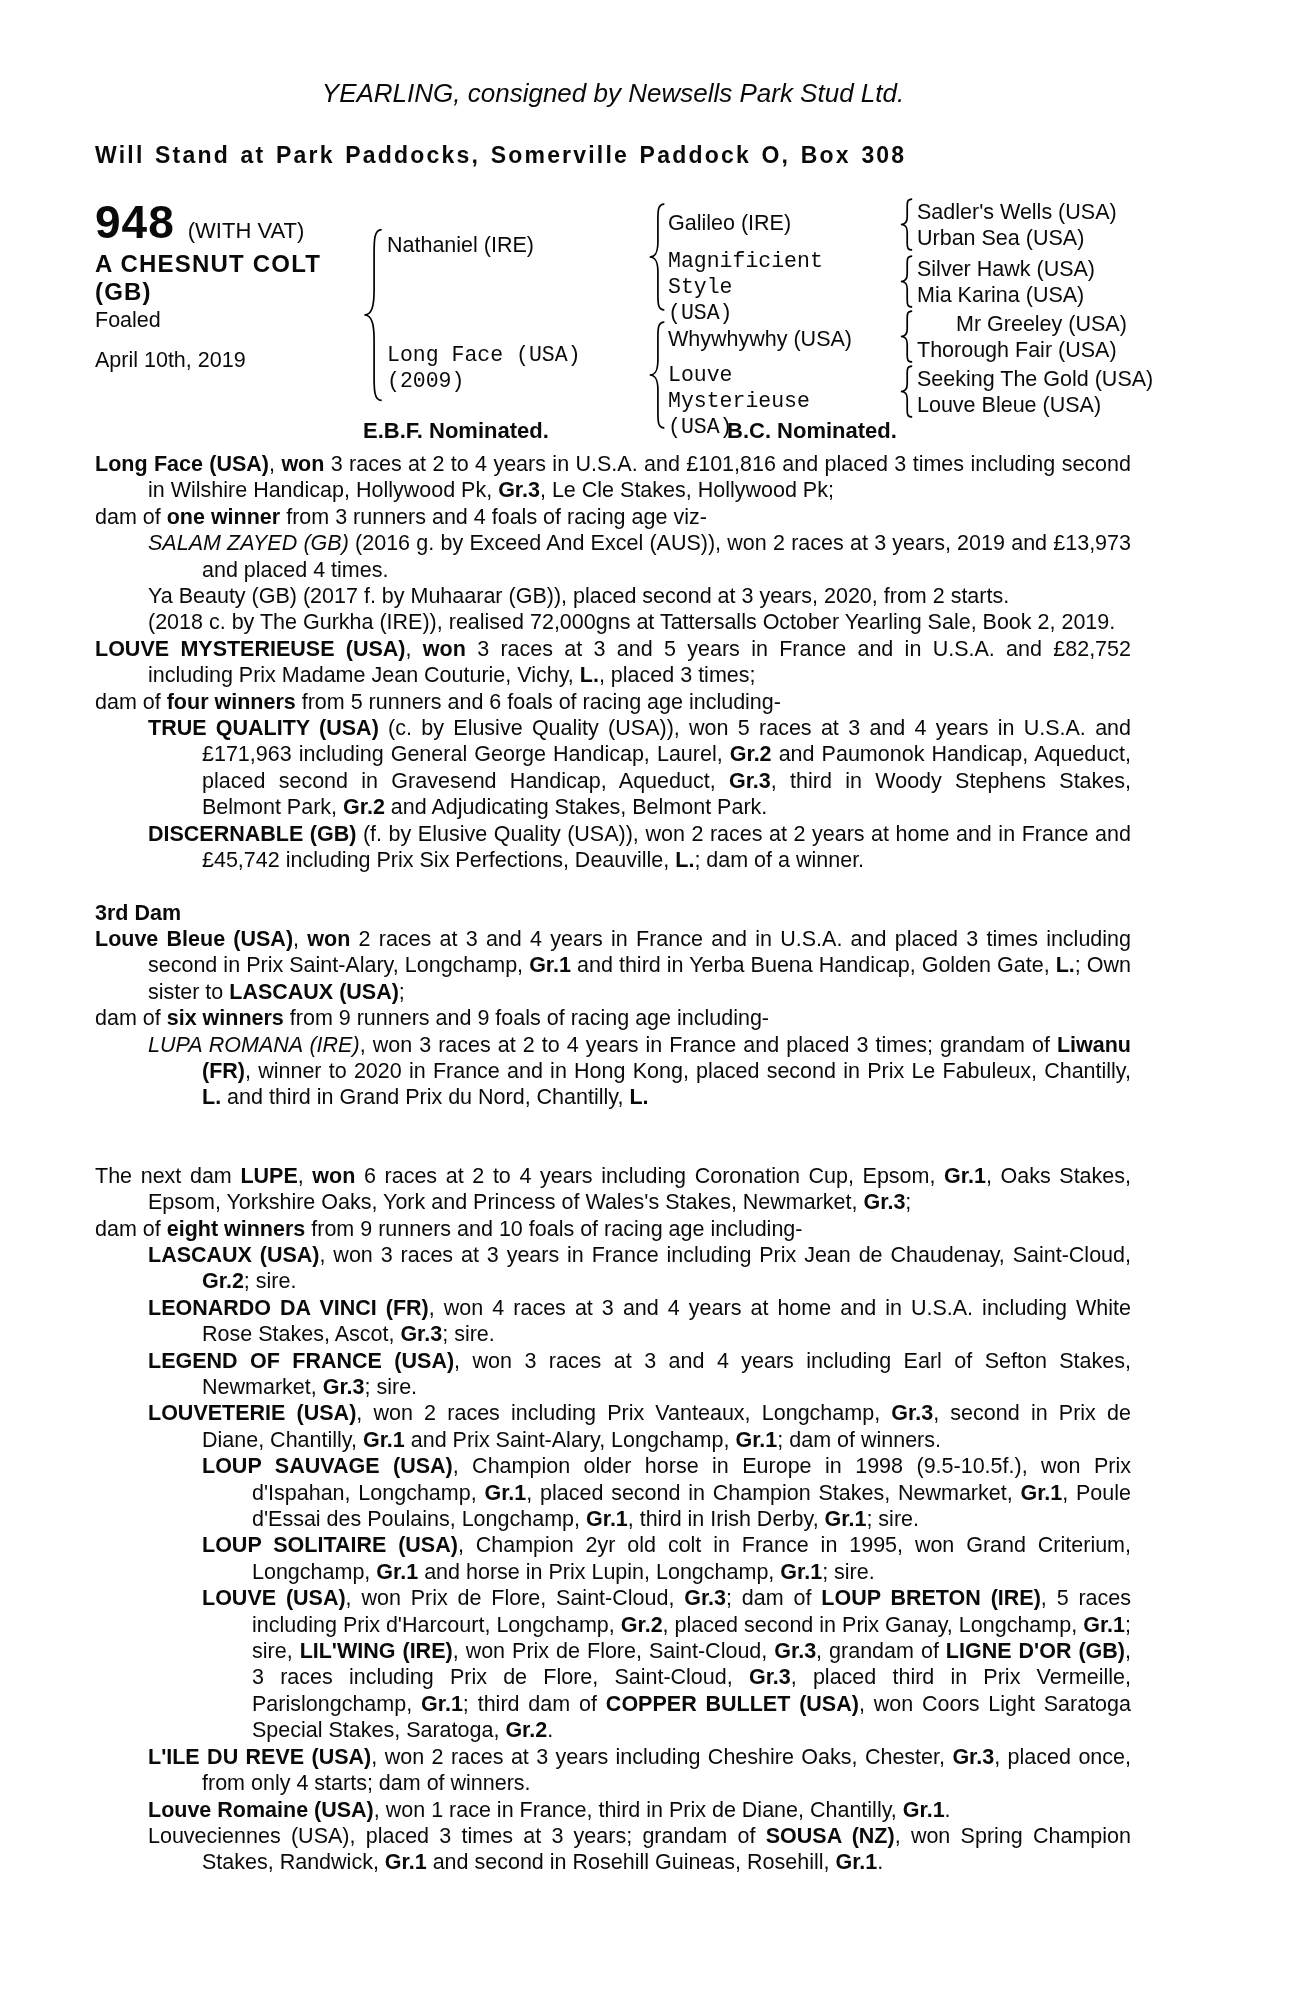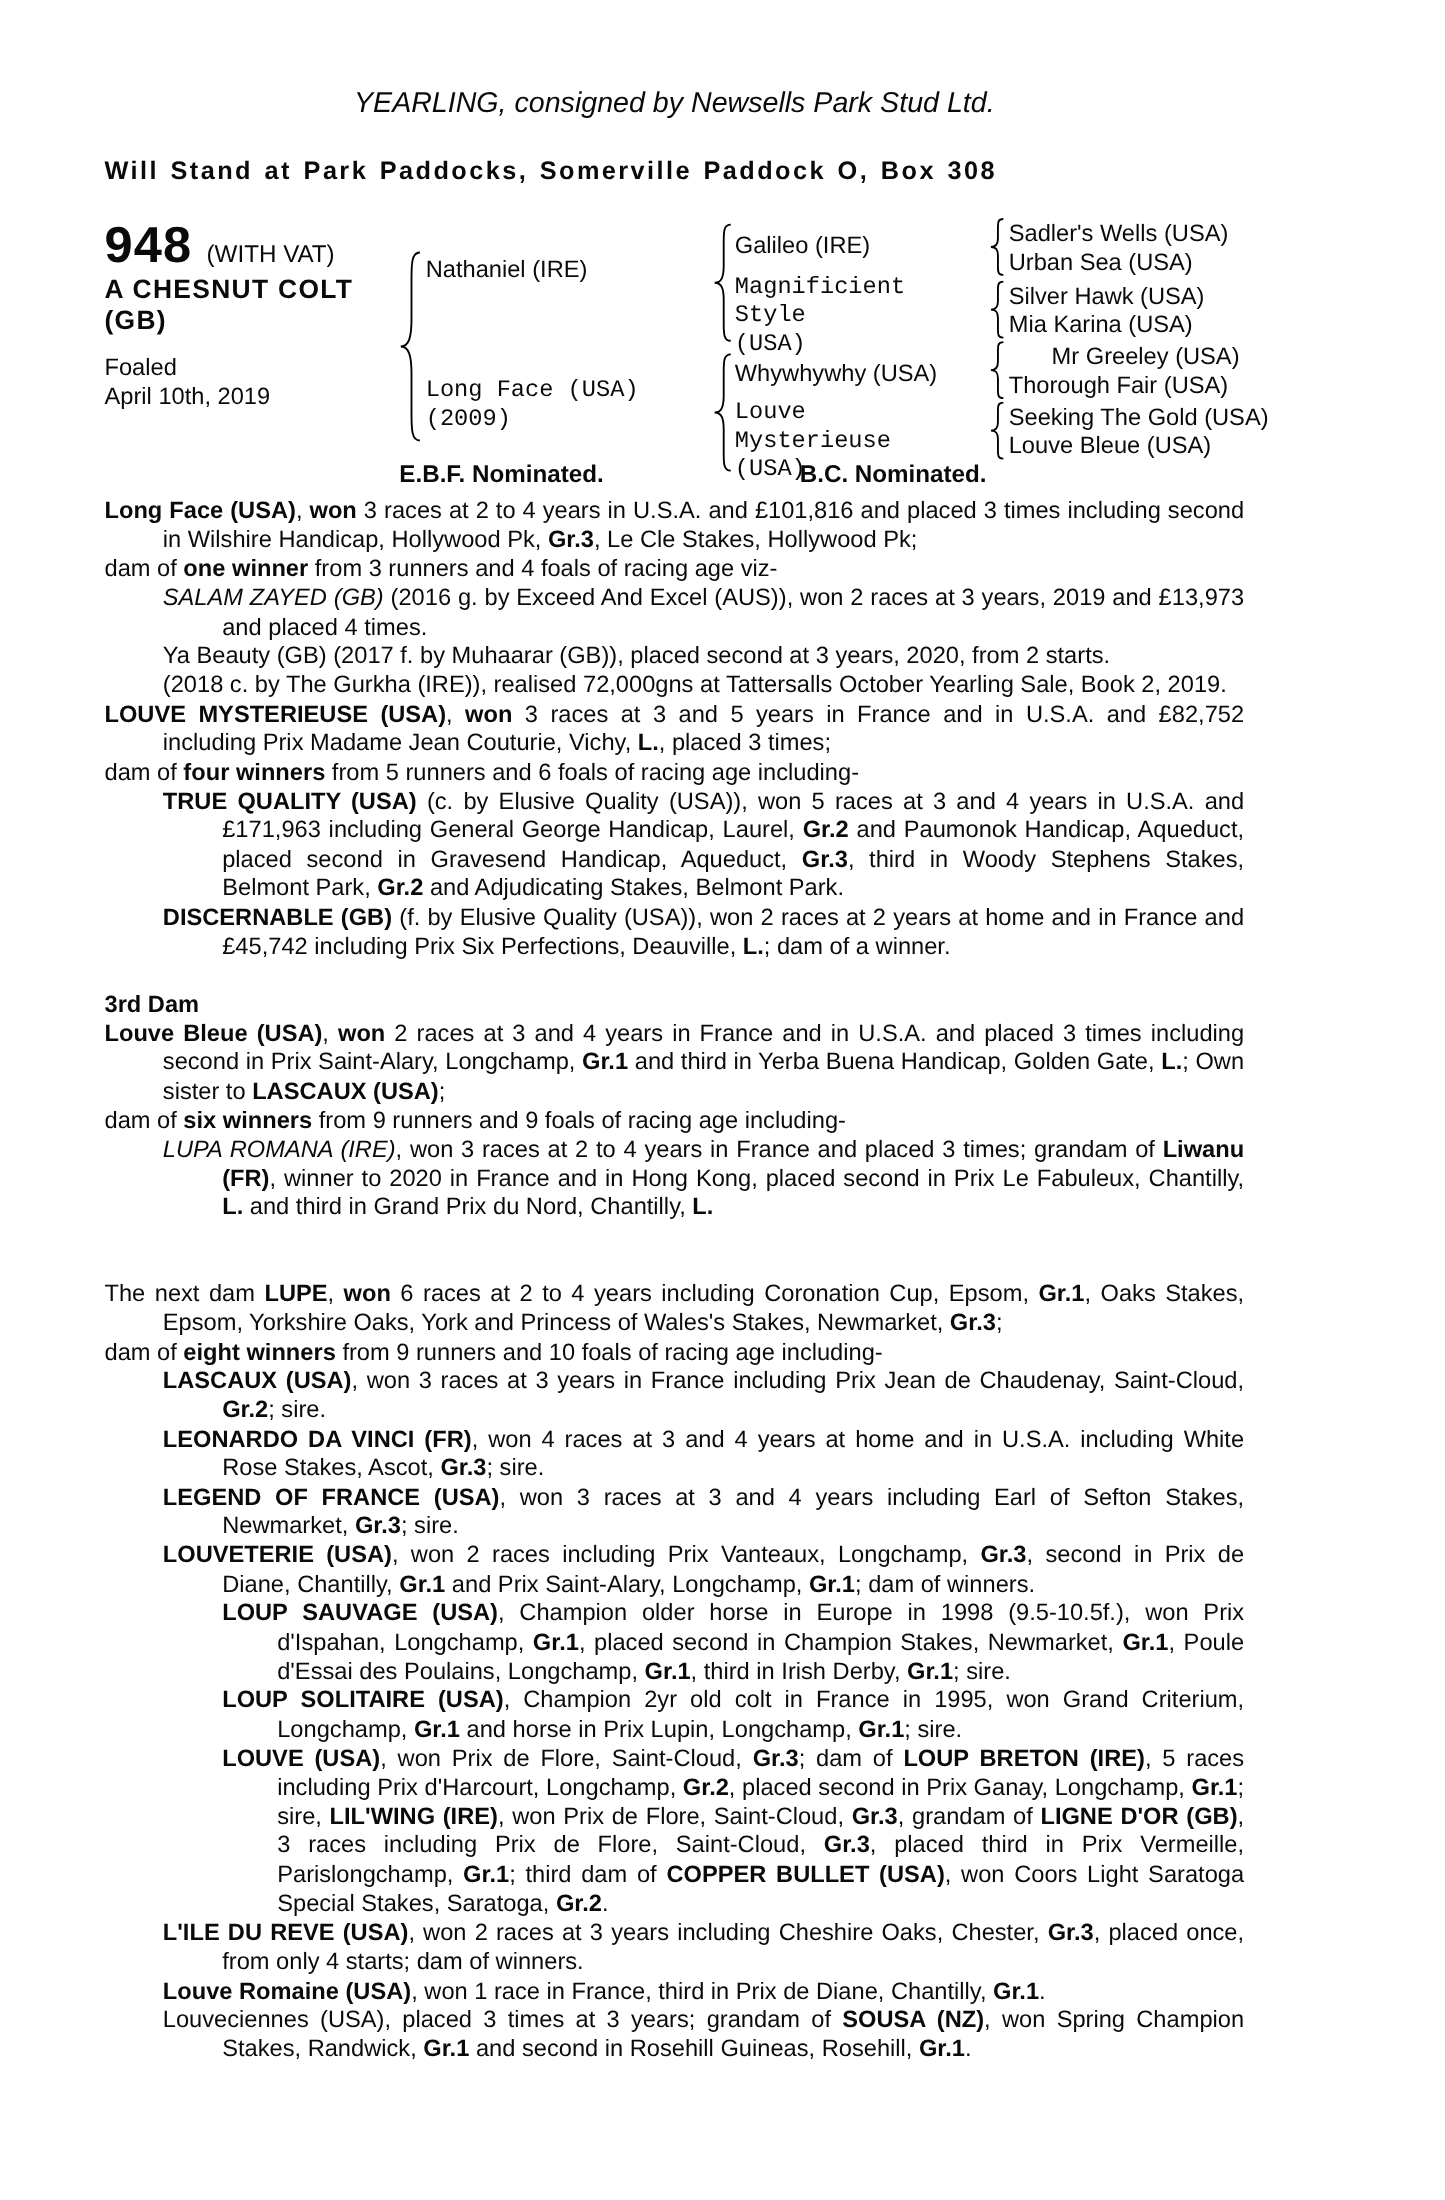--- a/index.html
+++ b/index.html
@@ -12,21 +12,21 @@
   .stand{margin-top:32px;font-weight:700;font-size:23px;line-height:30px;letter-spacing:2.2px;word-spacing:2px;}
 
   .ped{position:relative;height:222px;margin-top:26px;font-size:21.5px;line-height:26px;}
   .abs{position:absolute;}
   .lotblock{left:0;top:2;width:270px;}
   .lotline{display:flex;align-items:baseline;gap:13px;}
   .lotnum{font-size:46px;font-weight:700;letter-spacing:1px;line-height:48px;}
   .vat{font-size:22px;}
   .desc{font-weight:700;font-size:24px;line-height:28px;letter-spacing:1.2px;margin-top:4px;}
   .desc2{font-weight:700;font-size:24px;line-height:28px;letter-spacing:1.2px;}
-  .foal{font-size:21.5px;line-height:26px;margin-top:15px;}
+  .foal{font-size:21.5px;line-height:26px;margin-top:1px;}
   .pedname{white-space:nowrap;}
   .pedwrap{white-space:normal;font-family:Liberation Mono, monospace;}
   .brace{position:absolute;}
   .brace path{fill:none;stroke:#000;stroke-width:1.7;vector-effect:non-scaling-stroke;}
   .lg{width:26px;height:178px}
   .md{width:22px;height:110px}
   .sm{width:17px;height:53px}
 
   .noms{position:relative;height:27px;font-weight:700;font-size:22px;}
   .noms span{position:absolute;top:0;}
@@ -54,21 +54,21 @@
   <div class="ped">
 
     <div class="abs lotblock" style="left:0;top:2px;">
       <div class="lotline">
         <span class="lotnum">948</span>
         <span class="vat">(WITH VAT)</span>
       </div>
       <div class="desc">A CHESNUT COLT</div>
       <div class="desc2">(GB)</div>
       <div class="foal">Foaled</div>
-      <div class="foal" style="margin-top:0;">April 10th, 2019</div>
+      <div class="foal" style="margin-top:14px;">April 10th, 2019</div>
     </div>
 
     <svg class="brace lg" style="left:265px;top:30px;" viewBox="0 0 24 100" preserveAspectRatio="none">
       <path d="M20 2 C13 2 13 8 13 16 L13 36 C13 45 11 50 4 50 C11 50 13 55 13 64 L13 84 C13 92 13 98 20 98"></path>
       </svg>
 
     <span class="abs pedname" style="left:292px;top:36px;">Nathaniel (IRE)</span>
     <span class="abs pedwrap" style="left:292px;top:146px;width:220px;">Long Face (USA)<br>(2009)</span>
 
     <svg class="brace md" style="left:551px;top:6px;" viewBox="0 0 24 100" preserveAspectRatio="none">

